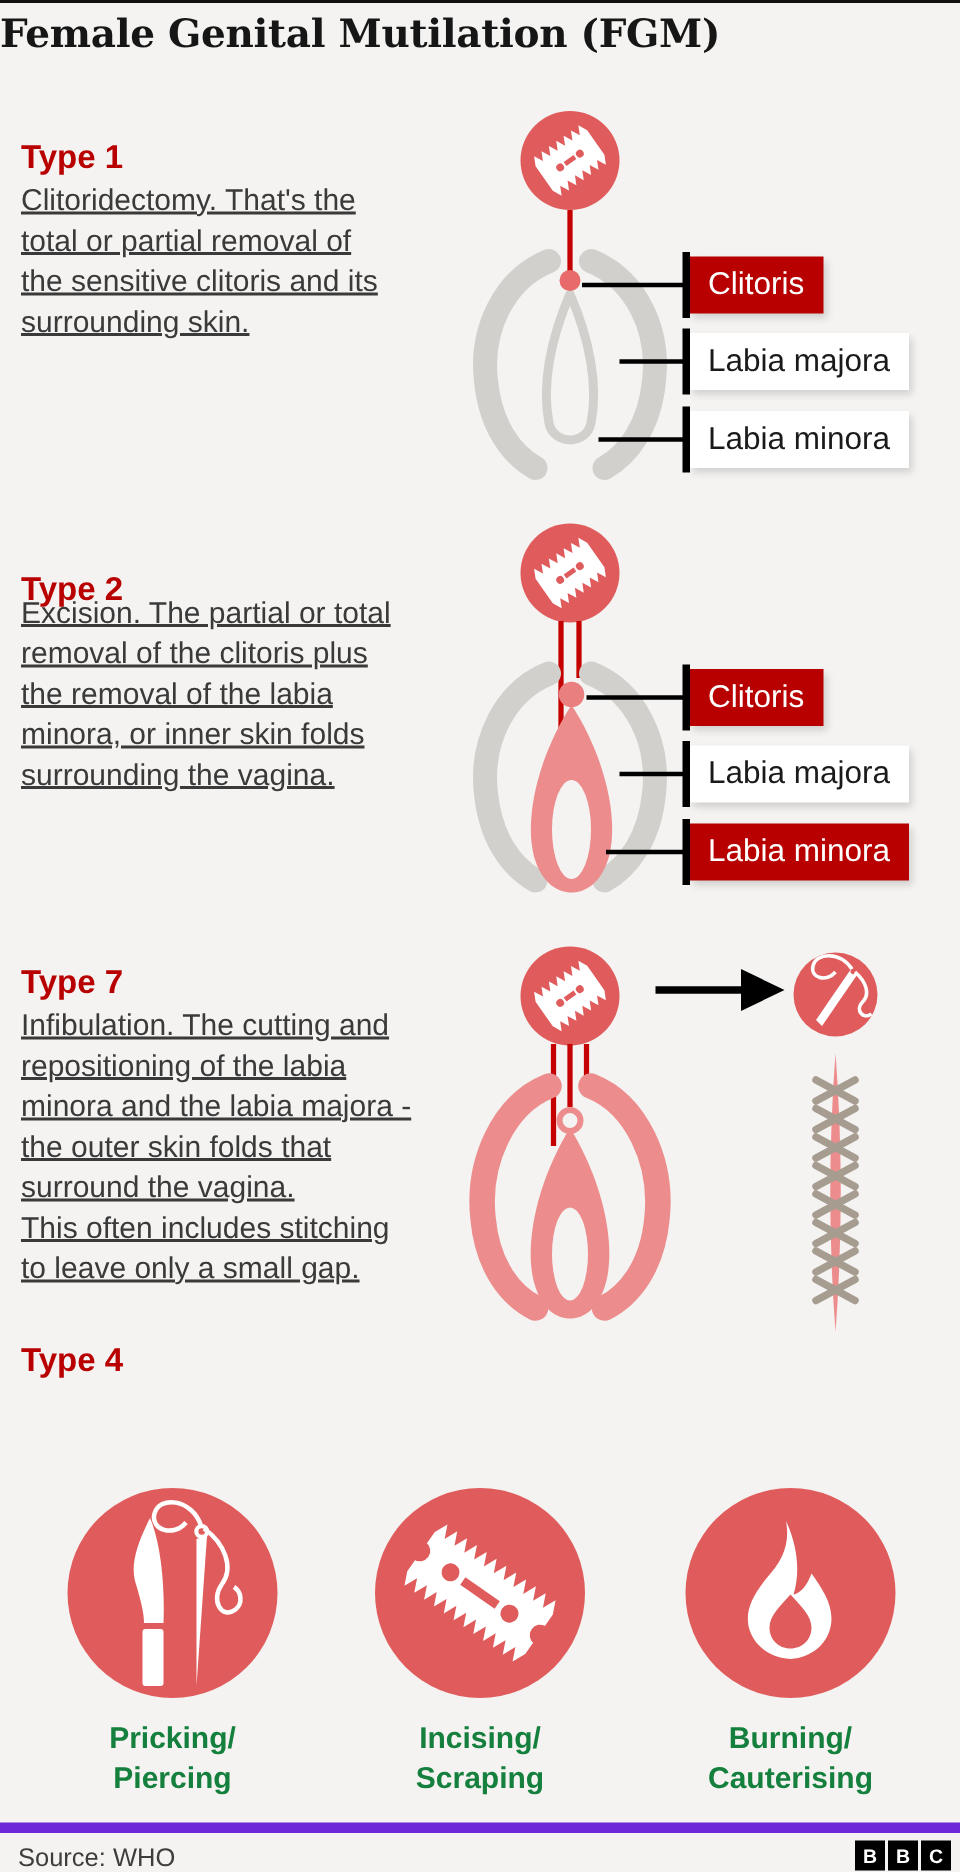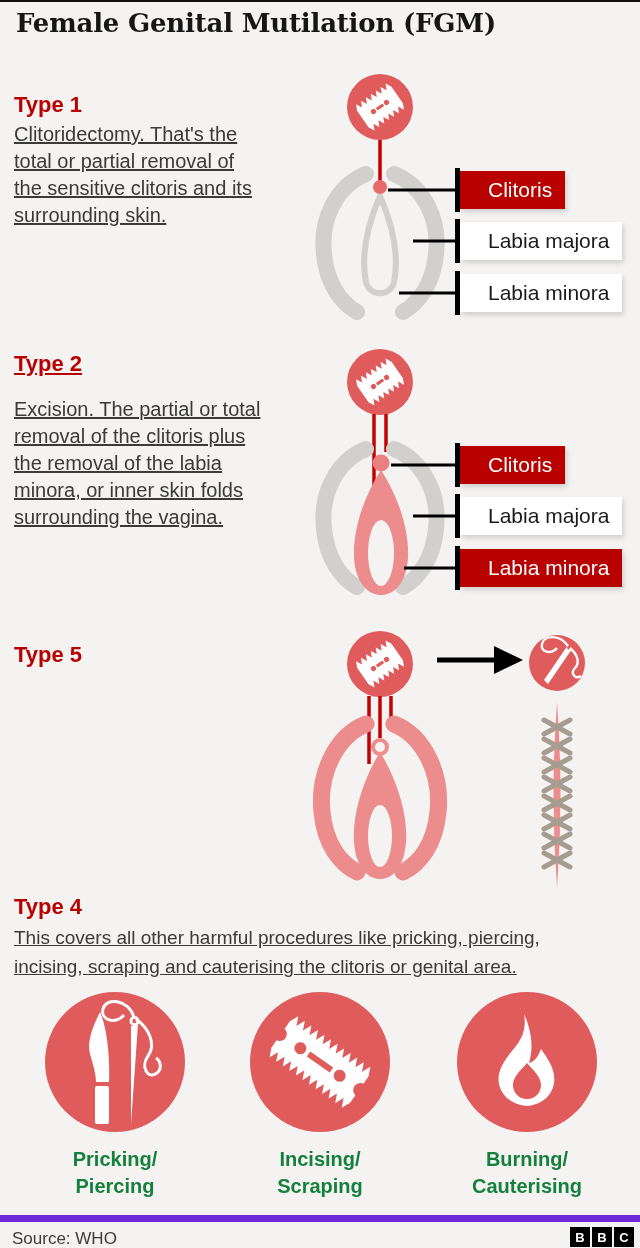--- a/index.html
+++ b/index.html
@@ -10,51 +10,51 @@
     background: #f4f3f1;
     font-family: "Liberation Sans", sans-serif;
     overflow: hidden;
     margin: 0 auto;
   }
   .top-rule {
     position: absolute; left: 0; top: 0; width: 640px; height: 2px;
     background: #111;
   }
   .title {
-    position: absolute; left: 16px; top: 8px;
+    position: absolute; left: 0; top: 8px;
     font-family: "DejaVu Serif", serif;
     font-weight: 700; font-size: 26px; color: #161616;
     letter-spacing: -0.2px;
   }
   .subtitle {
     position: absolute; left: 12px; top: 42px;
     font-size: 20px; color: #303030;
   }
   .type-heading {
     position: absolute; left: 14px;
     font-size: 22px; font-weight: 700; color: #b80000;
   }
   .body-text {
     position: absolute; left: 14px;
     font-size: 20px; line-height: 27px; color: #3a3a3a;
     white-space: pre-line; width: 300px; text-decoration: underline;
   }
   .body-text.wide { width: 618px; font-size: 19px; line-height: 29px; }
   #h1 { top: 92px; }   #p1 { top: 121px; }
-  #h2 { top: 351px; text-decoration: underline; }  #p2 { top: 396px; }
+  #h2 { top: 380px; }  #p2 { top: 396px; }
   #h3 { top: 642px; }  #p3 { top: 671px; }
   #h4 { top: 894px; }  #p4 { top: 923px; }
 
   .diagram-svg { position: absolute; left: 0; top: 0; pointer-events: none; }
 
   .label-box {
     position: absolute;
     height: 38px;
     display: flex; align-items: center;
-    padding: 0 13px 0 28px;
+    padding: 0 13px 0 12px;
     font-size: 21px; color: #1a1a1a;
     background: #ffffff;
     box-shadow: 2px 3px 5px rgba(0,0,0,0.15);
     white-space: nowrap;
   }
   .label-box::before {
     content: "";
     position: absolute; left: -5px; top: -3px; bottom: -3px; width: 5px;
     background: #000;
   }
@@ -99,25 +99,30 @@
 the sensitive clitoris and its
 surrounding skin.</div>
 
   <div class="type-heading" id="h2">Type 2</div>
   <div class="body-text" id="p2">Excision. The partial or total
 removal of the clitoris plus
 the removal of the labia
 minora, or inner skin folds
 surrounding the vagina.</div>
 
-  <div class="type-heading" id="h3">Type 5</div>
+  <div class="type-heading" id="h3">Type 7</div>
+  <div class="body-text" id="p3">Infibulation. The cutting and
+repositioning of the labia
+minora and the labia majora -
+the outer skin folds that
+surround the vagina.
+This often includes stitching
+to leave only a small gap.</div>
 
   <div class="type-heading" id="h4">Type 4</div>
-  <div class="body-text wide" id="p4">This covers all other harmful procedures like pricking, piercing,
-incising, scraping and cauterising the clitoris or genital area.</div>
 
   <svg class="diagram-svg" width="640" height="1248" viewBox="0 0 640 1248">
     <defs>
       <g id="razor-sm">
         <path d="M -21,-10 l 3,-6 3,6 3,-6 3,6 3,-6 3,6 3,-6 3,6 3,-6 3,6 3,-6 3,6 3,-6 3,6 L 21,10 l -3,6 -3,-6 -3,6 -3,-6 -3,6 -3,-6 -3,6 -3,-6 -3,6 -3,-6 -3,6 -3,-6 -3,6 -3,-6 Z" fill="#ffffff"></path>
         <circle cx="-8" cy="0" r="2.6" fill="#e05c5c"></circle>
         <circle cx="8" cy="0" r="2.6" fill="#e05c5c"></circle>
         <rect x="-4" y="-1.6" width="8" height="3.2" fill="#e05c5c"></rect>
       </g>
       <g id="razor-lg">

